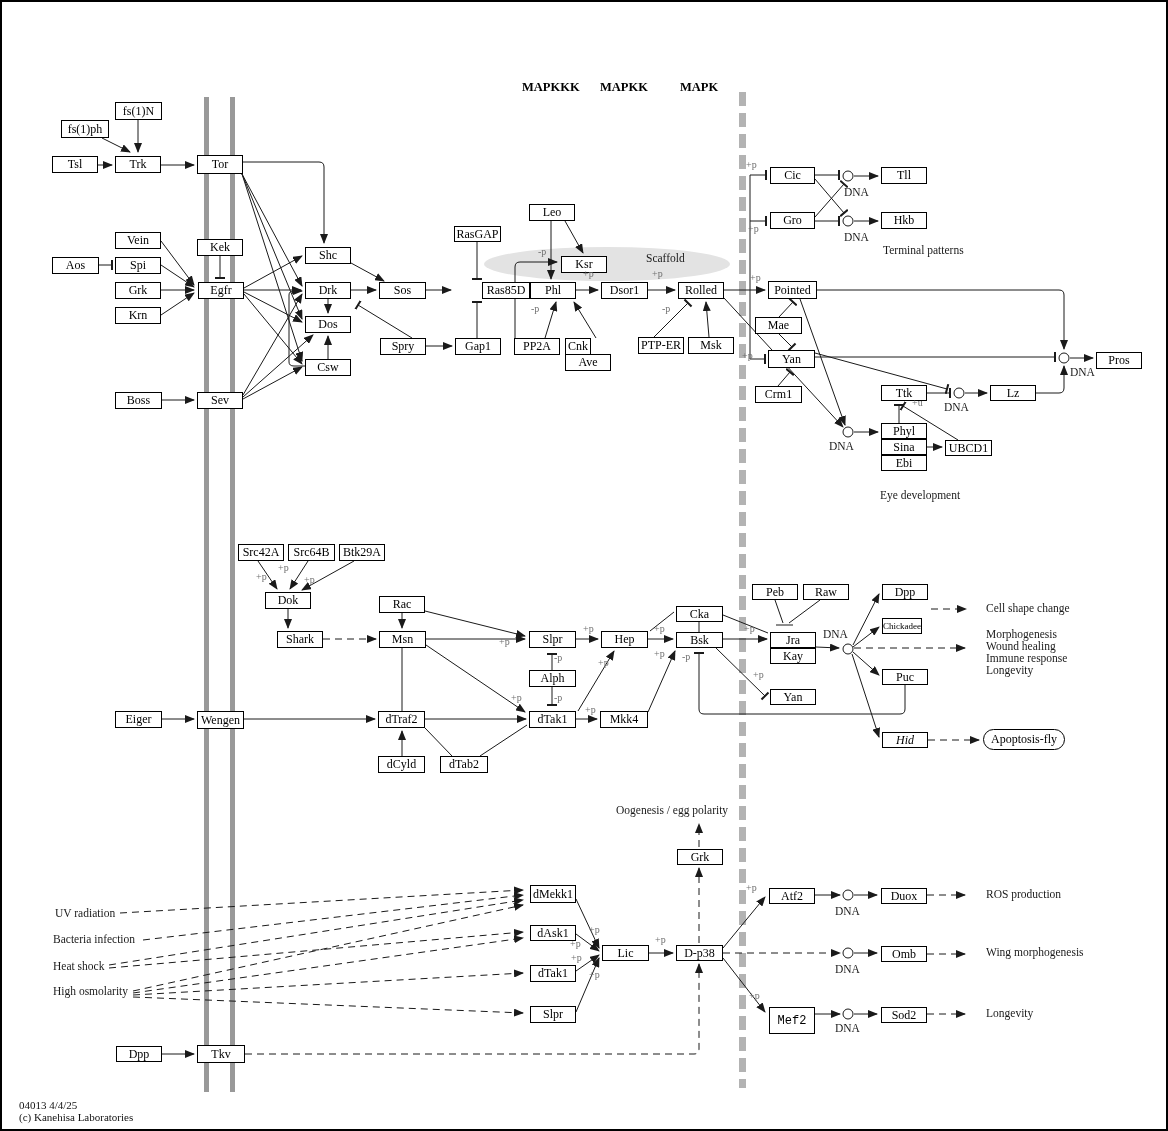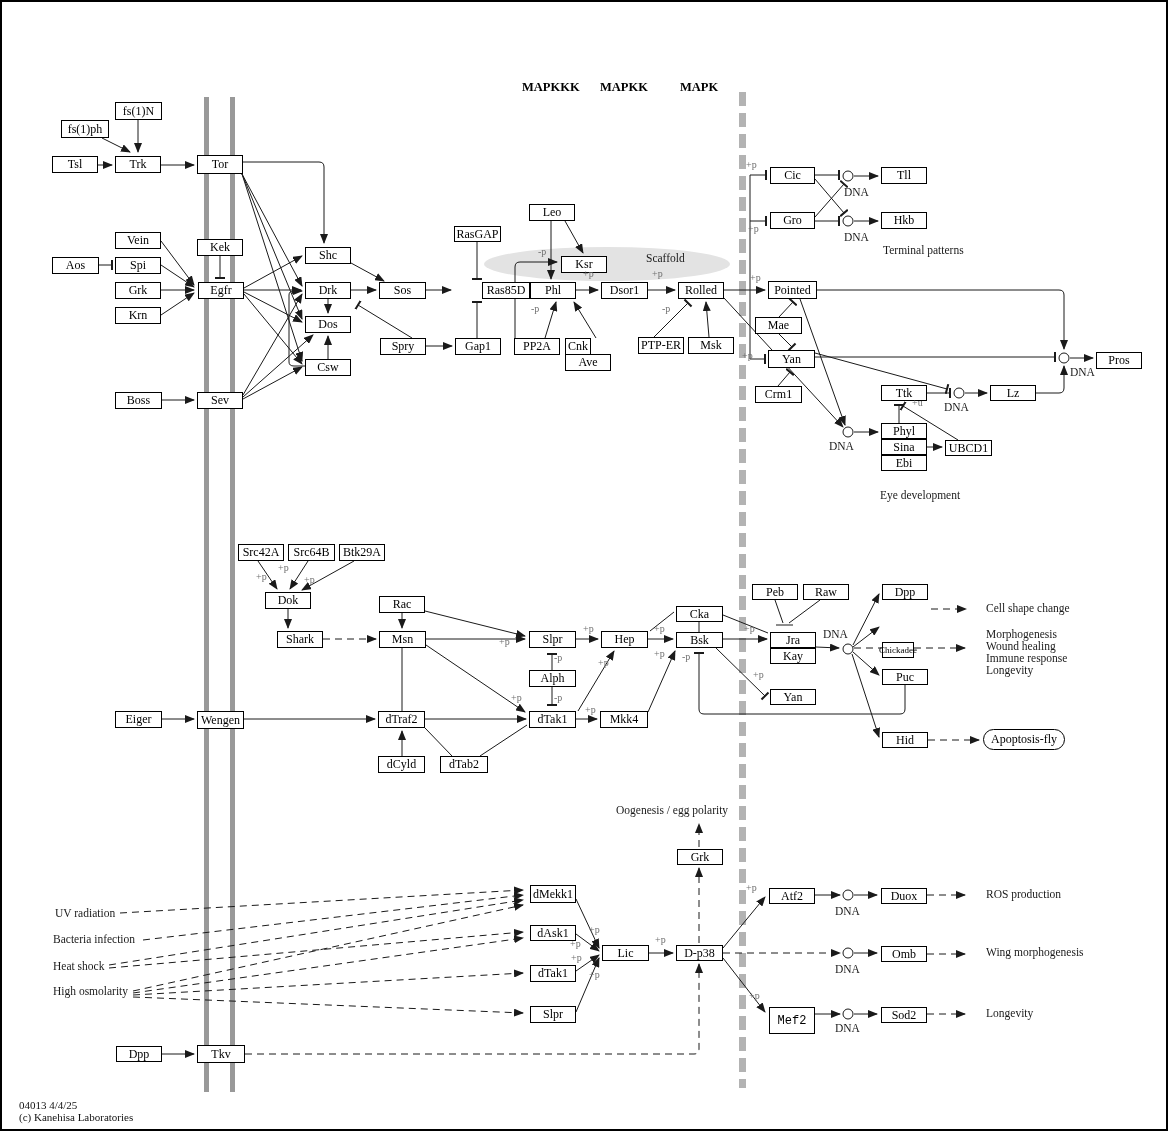--- a/index.html
+++ b/index.html
@@ -275,23 +275,23 @@
       <div class="node" style="left: 113px; top: 709px; width: 47px; height: 17px;">Eiger</div>
       <div class="node" style="left: 195px; top: 709px; width: 47px; height: 18px;">Wengen</div>
       <div class="node" style="left: 674px; top: 604px; width: 47px; height: 16px;">Cka</div>
       <div class="node" style="left: 674px; top: 630px; width: 47px; height: 16px;">Bsk</div>
       <div class="node" style="left: 750px; top: 582px; width: 46px; height: 16px;">Peb</div>
       <div class="node" style="left: 801px; top: 582px; width: 46px; height: 16px;">Raw</div>
       <div class="node" style="left: 768px; top: 630px; width: 46px; height: 16px;">Jra</div>
       <div class="node" style="left: 768px; top: 646px; width: 46px; height: 16px;">Kay</div>
       <div class="node" style="left: 768px; top: 687px; width: 46px; height: 16px;">Yan</div>
       <div class="node" style="left: 880px; top: 582px; width: 46px; height: 16px;">Dpp</div>
-      <div class="node sm" style="left: 880px; top: 640px; width: 32px; height: 16px;">Chickadee</div>
+      <div class="node sm" style="left: 880px; top: 616px; width: 40px; height: 16px;">Chickadee</div>
       <div class="node" style="left: 880px; top: 667px; width: 46px; height: 16px;">Puc</div>
-      <div class="node" style="left: 880px; top: 730px; width: 46px; height: 16px;">Hid</div>
+      <div class="node" style="left: 880px; top: 730px; width: 46px; height: 16px; font-style: italic;">Hid</div>
       <div class="node round" style="left: 981px; top: 727px; width: 82px; height: 21px;">Apoptosis-fly</div>
       <div class="node" style="left: 675px; top: 847px; width: 46px; height: 16px;">Grk</div>
       <div class="node" style="left: 528px; top: 883px; width: 46px; height: 18px;">dMekk1</div>
       <div class="node" style="left: 528px; top: 923px; width: 46px; height: 16px;">dAsk1</div>
       <div class="node" style="left: 528px; top: 963px; width: 46px; height: 17px;">dTak1</div>
       <div class="node" style="left: 528px; top: 1004px; width: 46px; height: 17px;">Slpr</div>
       <div class="node" style="left: 600px; top: 943px; width: 47px; height: 16px;">Lic</div>
       <div class="node" style="left: 674px; top: 943px; width: 47px; height: 16px;">D-p38</div>
       <div class="node" style="left: 767px; top: 886px; width: 46px; height: 16px;">Atf2</div>
       <div class="node" style="left: 879px; top: 886px; width: 46px; height: 16px;">Duox</div>

